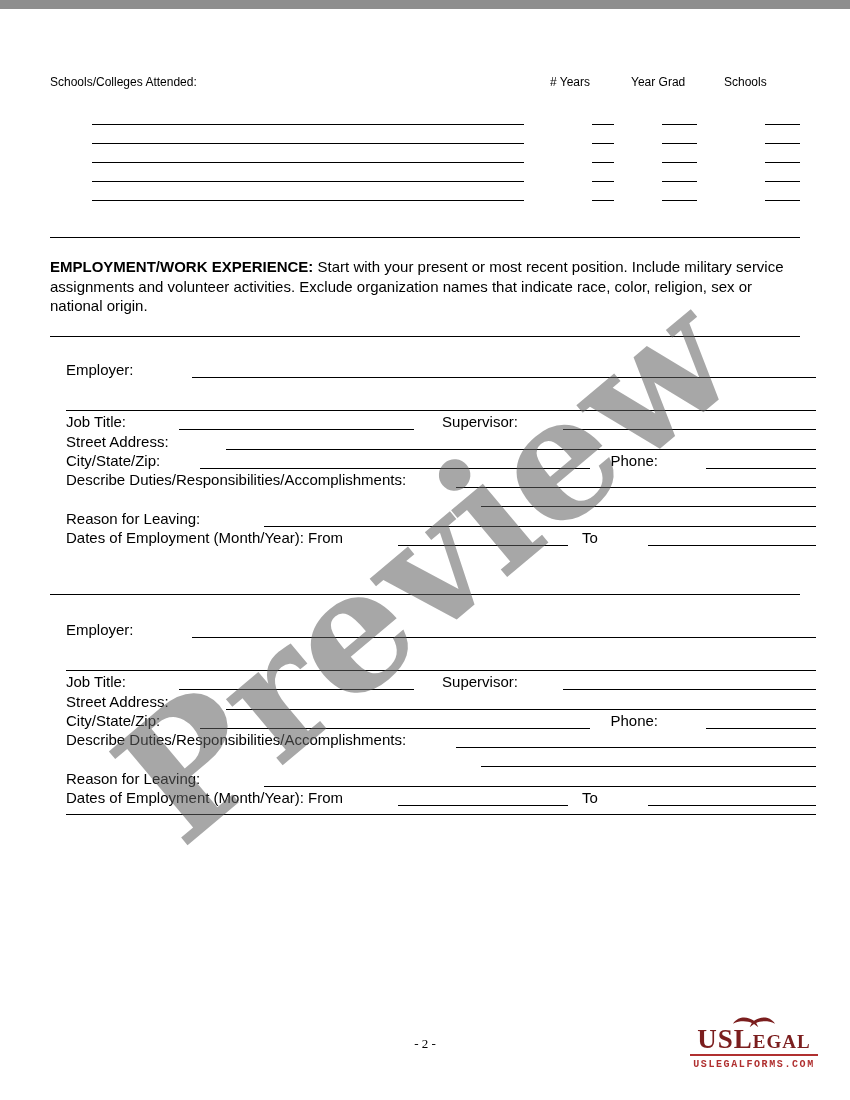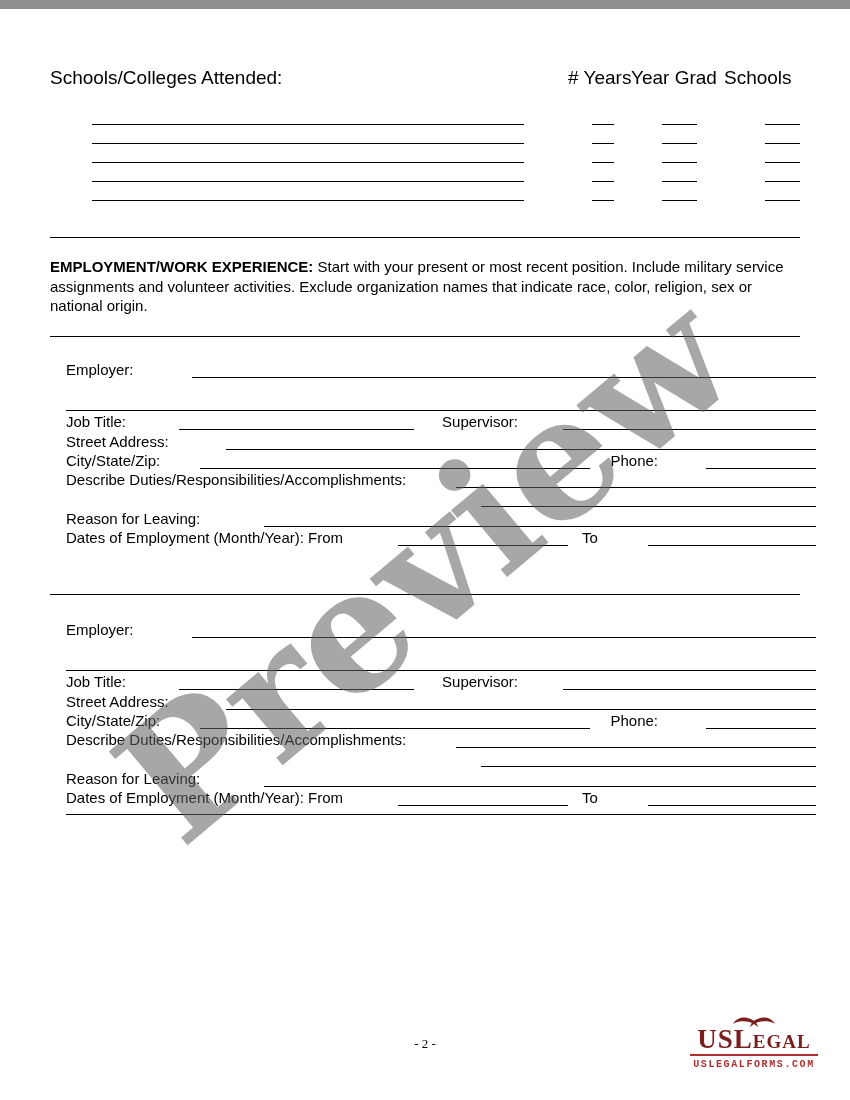--- a/index.html
+++ b/index.html
@@ -16,23 +16,23 @@
   .topbar { position:absolute; top:0; left:0; width:850px; height:9px; background:#8e8e8e; }
 
   
   .rule { border-top:1.2px solid #000; height:0; }
   .line { border-bottom:1.2px solid #000; height:0; align-self:flex-end; }
   .frow { display:flex; align-items:flex-end; font-size:15px; height:19.3px; white-space:nowrap; }
   .lbl { display:inline-block; }
 
   
   .schools { position:absolute; top:70px; left:50px; width:750px; }
-  .schools-header { position:relative; height:19px; font-size:19px; }
+  .schools-header { position:relative; height:19px; font-size:12px; }
   .schools-header .hl { position:absolute; bottom:0; left:0; }
-  .schools-header .c1 { position:absolute; bottom:0; left:500px;margin-left:18px; }
+  .schools-header .c1 { position:absolute; bottom:0; left:500px; }
   .schools-header .c2 { position:absolute; bottom:0; left:581px; }
   .schools-header .c3 { position:absolute; bottom:0; left:674px; }
   .school-rows { margin-top:17px; }
   .school-row { position:relative; height:19px; }
   .school-row .ln { position:absolute; bottom:0; height:0; border-bottom:1.2px solid #000; }
   .school-row .ln-name   { left:42px;  width:432px; }
   .school-row .ln-years  { left:542px; width:22px; }
   .school-row .ln-grad   { left:612px; width:35px; }
   .school-row .ln-degree { left:715px; width:35px; }
 

